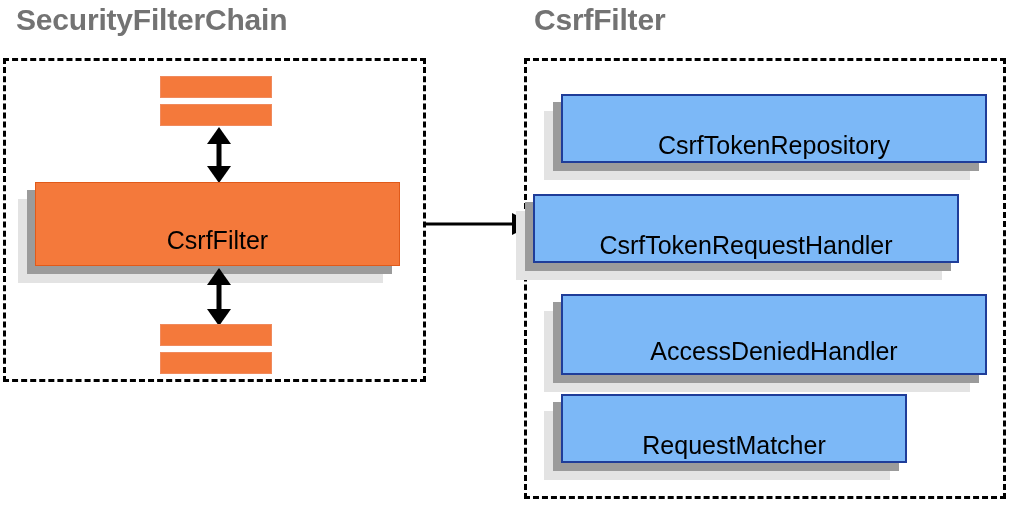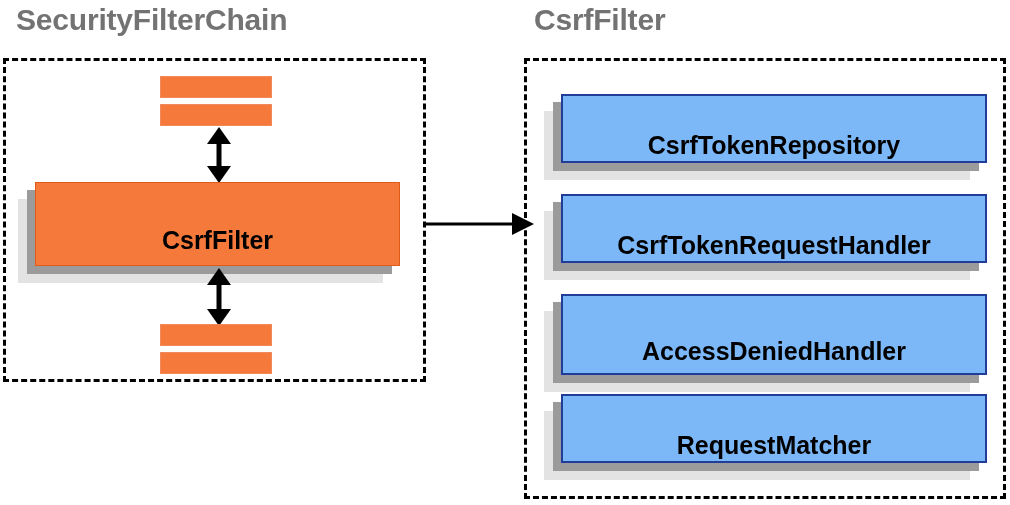--- a/index.html
+++ b/index.html
@@ -66,21 +66,21 @@
   .card .face {
     left: 0;
     top: 0;
     width: 100%;
     height: 100%;
     display: flex;
     align-items: center;
     justify-content: center;
   }
   .card .label {
-    font-weight: bold;
+    font-weight: normal;
     color: #000000;
     text-align: center;
     white-space: nowrap;
     margin-top: 33px;
   }
 
   
   .card-orange .face {
     background: #f4793b;
     border: 1px solid #e05a1a;
@@ -194,37 +194,37 @@
   <div class="dashed-box" id="box-right"></div>
 
   <div class="card card-blue" style="left:561px; top:94px; width:426px; height:69px;">
     <div class="shadow-light"></div>
     <div class="shadow-dark"></div>
     <div class="face">
       <span class="label">CsrfTokenRepository</span>
     </div>
   </div>
 
-  <div class="card card-blue" style="left:561px; top:194px; width:426px; height:69px;">
+  <div class="card card-blue" style="left:533px; top:194px; width:426px; height:69px;">
     <div class="shadow-light"></div>
     <div class="shadow-dark"></div>
     <div class="face">
       <span class="label">CsrfTokenRequestHandler</span>
     </div>
   </div>
 
   <div class="card card-blue" style="left:561px; top:294px; width:426px; height:81px;">
     <div class="shadow-light"></div>
     <div class="shadow-dark"></div>
     <div class="face">
       <span class="label">AccessDeniedHandler</span>
     </div>
   </div>
 
-  <div class="card card-blue" style="left:561px; top:394px; width:426px; height:69px;border-radius:8px;">
+  <div class="card card-blue" style="left:561px; top:394px; width:346px; height:69px;border-radius:8px;">
     <div class="shadow-light"></div>
     <div class="shadow-dark"></div>
     <div class="face">
       <span class="label">RequestMatcher</span>
     </div>
   </div>
 
 </div>
 
 </body></html>

